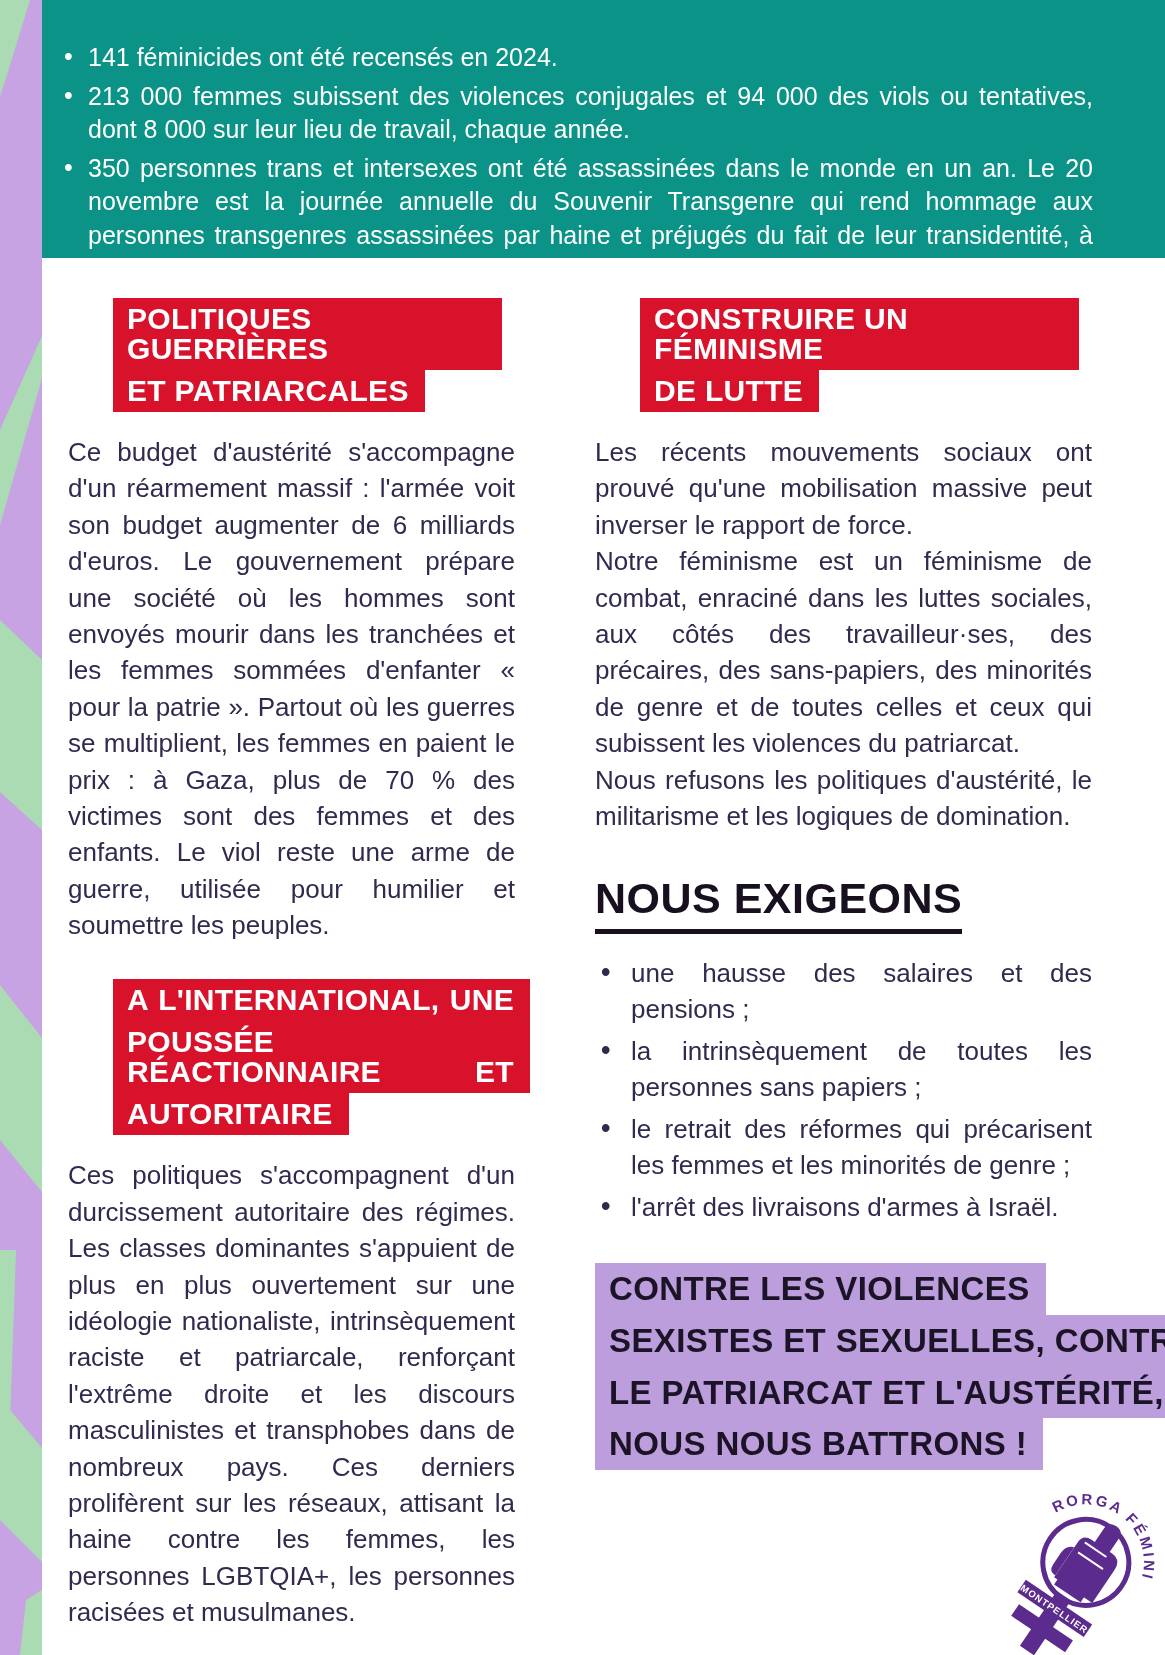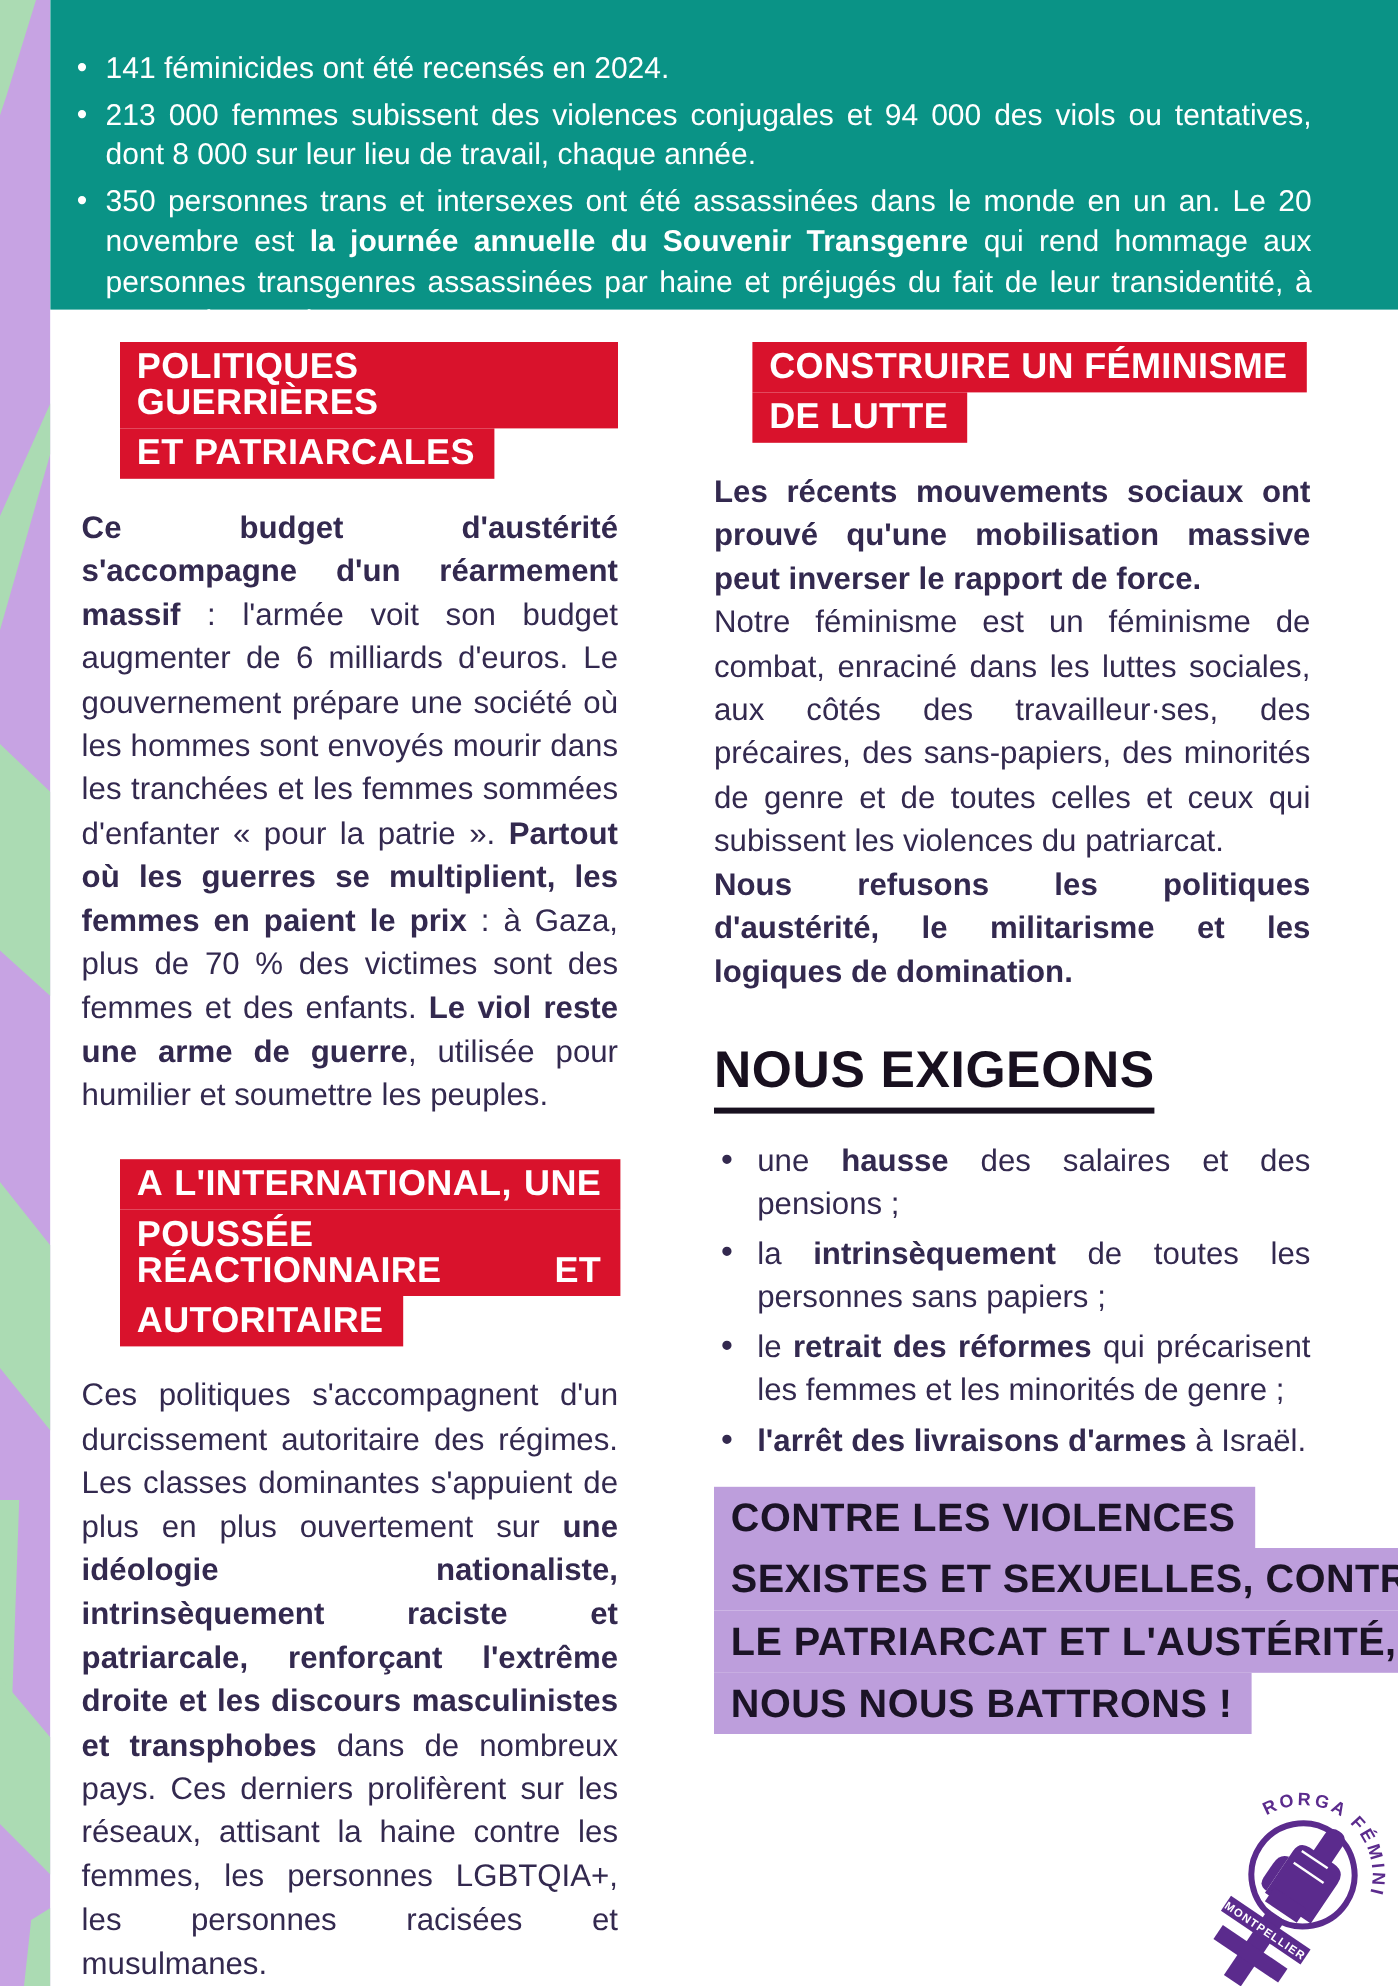--- a/index.html
+++ b/index.html
@@ -18,26 +18,26 @@
   .banner{
     position:absolute; left:42px; top:0; width:1123px; height:258px;
     background:var(--teal); color:var(--white); box-sizing:border-box;
     padding:41px 72px 0 20px; font-size:25px; line-height:1.34;
   }
   .banner ul{list-style:none; margin:0; padding:0;}
   .banner li{position:relative; padding-left:26px; margin-bottom:5px; text-align:justify;}
   .banner li::before{content:"•"; position:absolute; left:2px; top:-1px; font-size:25px;}
   .cta{margin-left:26px; font-weight:bold; font-style:italic; margin-top:2px;}
   .cta .arrow{font-style:normal; font-weight:bold; margin-right:10px;}
-  .b{font-weight:bold;}
+  .b{font-weight:normal;}
   
   .col-left{position:absolute; left:68px; top:285px; width:447px;}
   .col-right{position:absolute; left:595px; top:285px; width:497px;}
   
-  .red-heading{margin:0;padding-left:32px;}
+  .red-heading{margin:13px;padding-left:32px;}
   .hline{
     background:var(--red); color:var(--white); font-weight:bold; font-size:30px;
     line-height:30px; padding:6px 16px 6px 14px; width:fit-content; letter-spacing:.3px;
     box-sizing:border-box;
   }
   .hline.just{width:100%; text-align:justify; text-align-last:justify;}
   .heading-2{width:417px; margin-top:36px;}
   
   .para{font-size:26px; line-height:1.4; text-align:justify; margin:22px 0 0 0;}
   .para.cont{margin-top:0;}
@@ -45,21 +45,21 @@
   .demands-title{
     font-size:43px; font-weight:bold; color:var(--dark_text); letter-spacing:.5px;
     width:fit-content; border-bottom:5px solid var(--dark_text); padding-bottom:6px;
     margin:40px 0 0 0;
     text-align:right;
   }
   .demands{list-style:none; margin:22px 0 0 0; padding:0; font-size:26px; line-height:1.38;}
   .demands li{position:relative; padding-left:36px; margin-bottom:6px; text-align:justify;}
   .demands li::before{content:"•"; position:absolute; left:6px; top:-2px; color:var(--body_text); font-size:27px; font-weight:bold;}
   
-  .slogan{margin-top:20px;}
+  .slogan{margin-top:38px;}
   .sline{
     background:var(--highlight_purple); color:#1b1326; font-weight:bold; font-size:33px;
     line-height:1.05; width:fit-content; padding:9px 16px 8px 14px; white-space:nowrap;
     letter-spacing:.4px;
   }
   
   .logo{position:absolute; left:986px; top:1482px; width:185px; height:185px;}
 </style>
 </head>
 <body>

